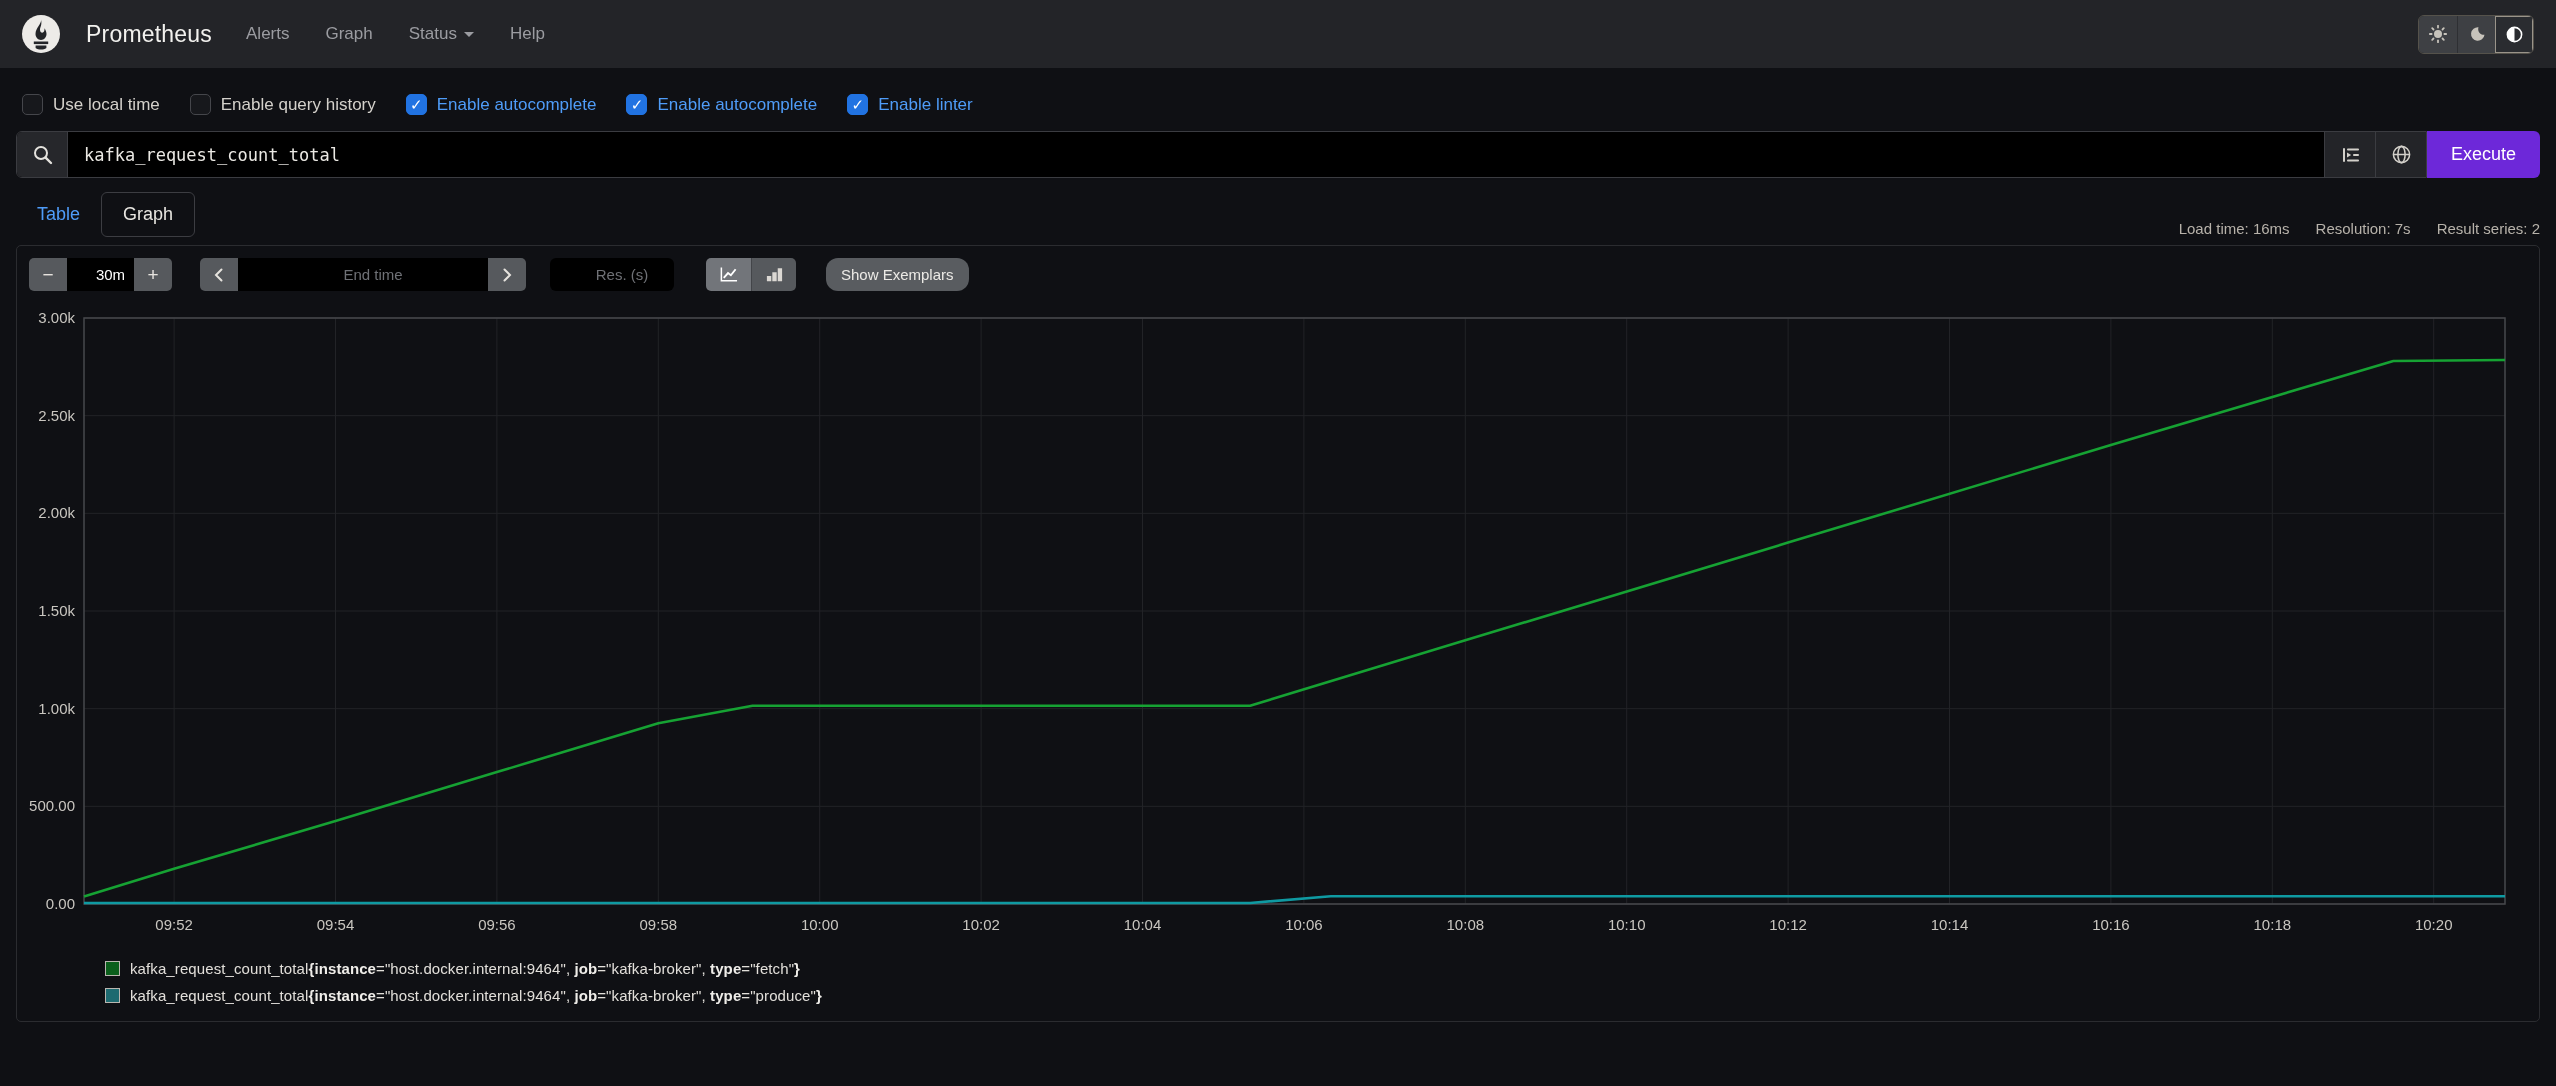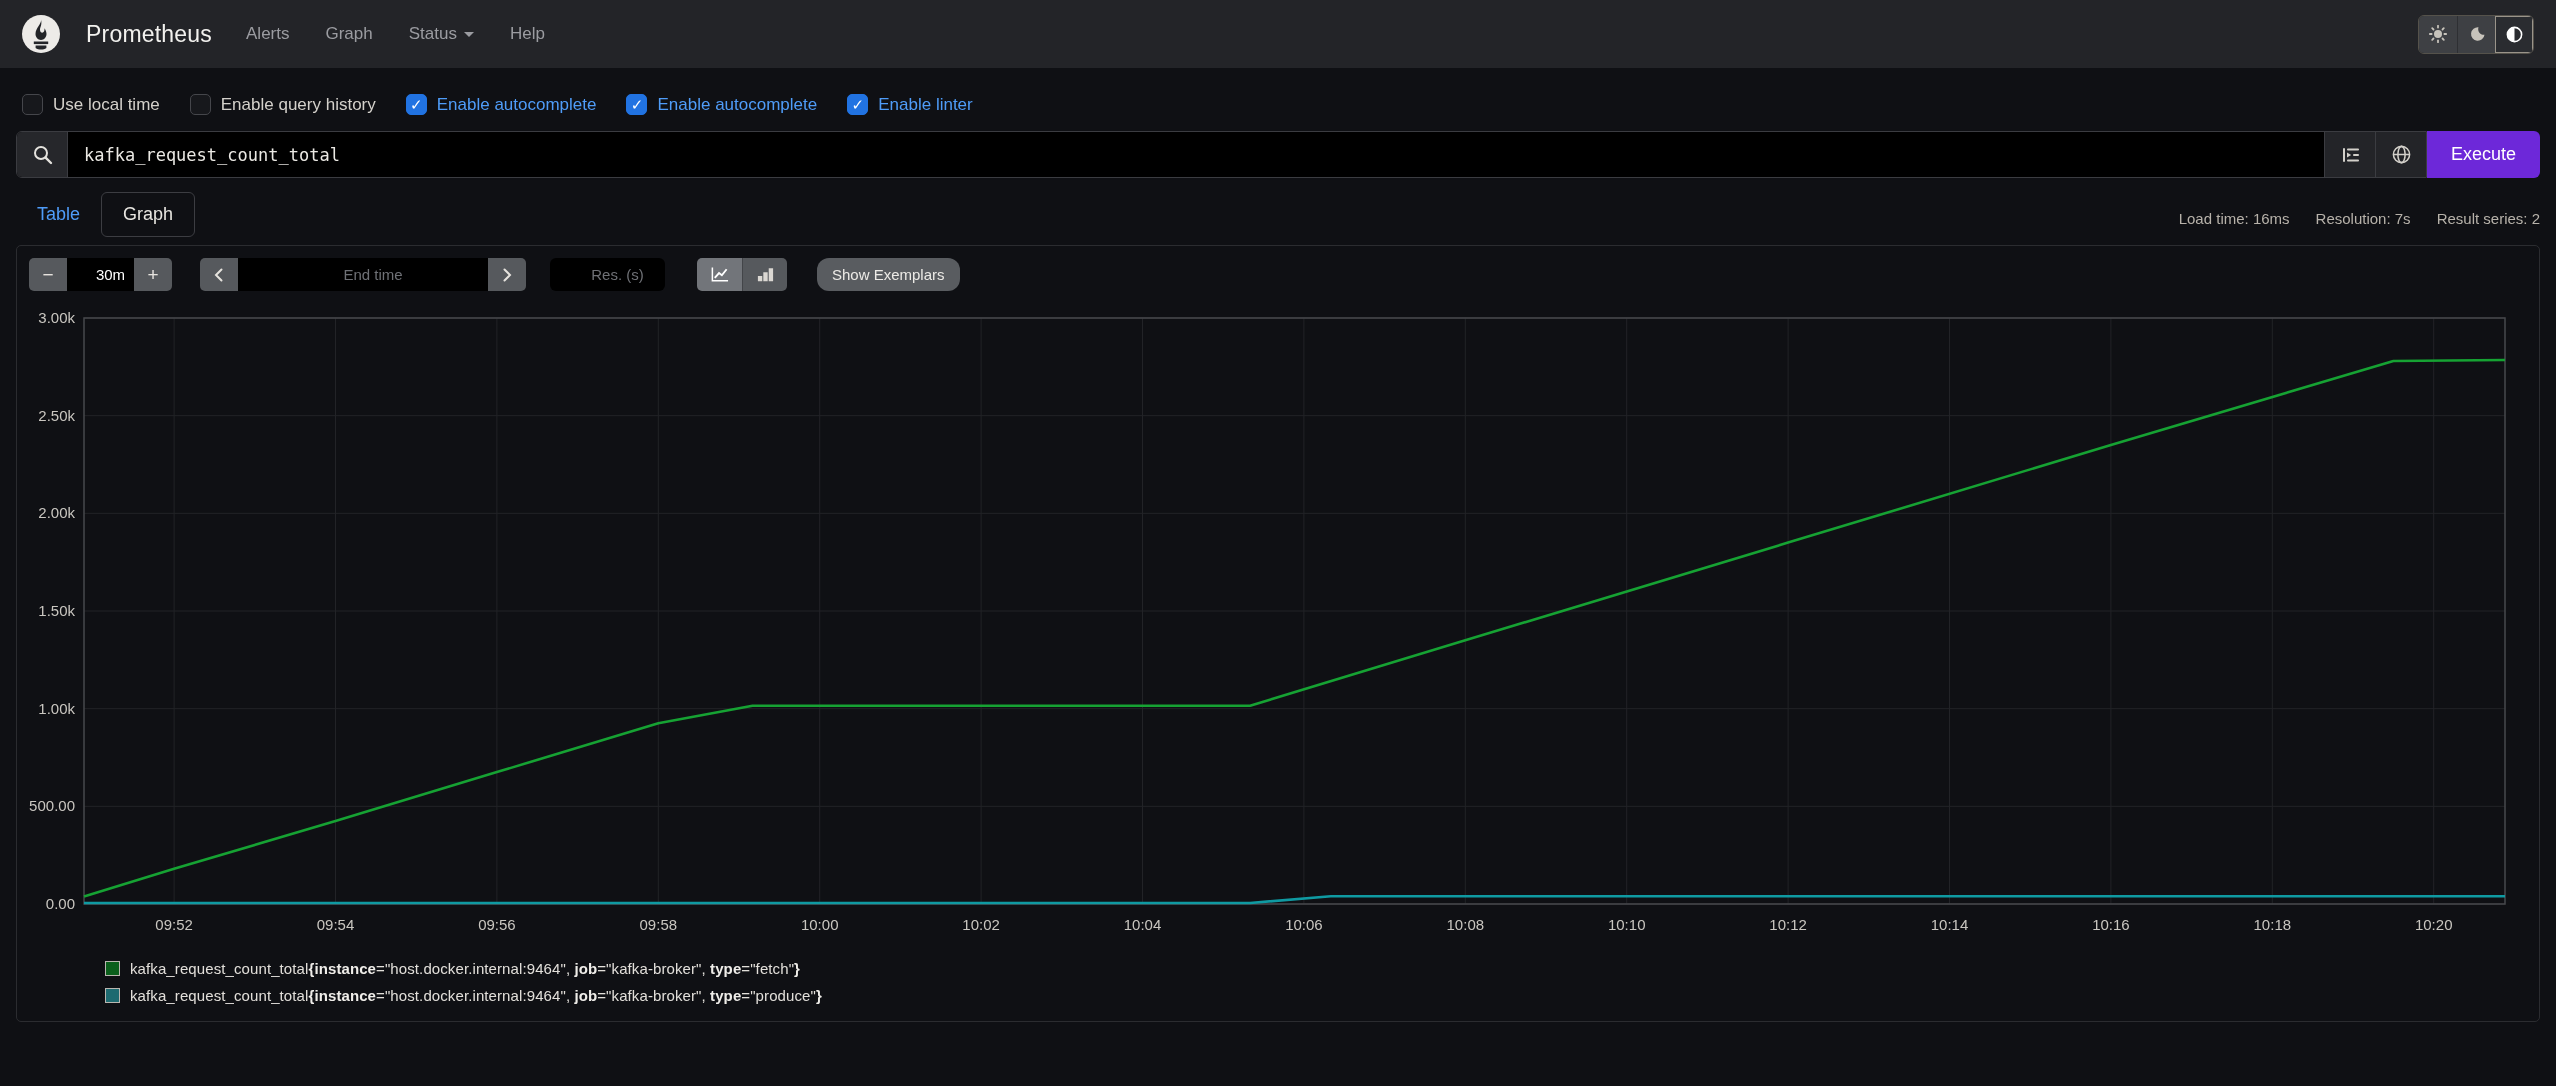--- a/index.html
+++ b/index.html
@@ -39,41 +39,41 @@
   .query-group { flex:1; display:flex; border:1px solid #3b3c41; border-radius:6px 0 0 6px; overflow:hidden; background:#000; }
   .search-box { width:51px; background:#26272b; border-right:1px solid #3b3c41;
     display:flex; align-items:center; justify-content:center; color:#e4e2dd; }
   .query-input { flex:1; background:#000; border:none; outline:none; color:#ebe9e4;
     font-family:"DejaVu Sans Mono", monospace; font-size:17px; padding:0 16px; }
   .qbtn { width:51px; background:#232428; border:none; border-left:1px solid #3b3c41;
     color:#d3d0ca; display:flex; align-items:center; justify-content:center; cursor:pointer; }
   .execute-btn { width:113px; background:#6d28d9; color:#fff; border:none; font-size:18px;
     font-family:inherit; border-radius:0 6px 6px 0; cursor:pointer; }
   
-  .tabs-row { display:flex; justify-content:space-between; align-items:center; margin:14px 16px 0 16px; }
+  .tabs-row { display:flex; justify-content:space-between; align-items:flex-end; margin:14px 16px 0 16px; }
   .tabs { display:flex; align-items:center; }
   .tab-link { background:none; border:none; color:#4f9cf8; font-size:18px; font-family:inherit;
     padding:11px 21px; cursor:pointer; }
   .tab-active { background:#0f1014; border:1px solid #3c3d42; border-radius:6px; color:#e8e6e1;
     font-size:18px; font-family:inherit; padding:11px 21px; cursor:pointer; }
   .stats { display:flex; gap:26px; font-size:15px; color:#b7b2aa; padding-top:8px; }
   
   .panel { margin: 8px 16px 0 16px; border:1px solid #2b2c30; border-radius:5px; padding:12px 0 12px 0; }
   .controls { display:flex; align-items:center; margin:0 12px; height:33px; gap:0; }
   .group { display:flex; height:33px; border-radius:5px; overflow:hidden; }
   .gbtn { background:#56595d; border:none; color:#e6e3de; width:38px; font-size:19px;
     display:flex; align-items:center; justify-content:center; cursor:pointer; font-family:inherit; }
   .binput { background:#000; border:none; outline:none; color:#fff; font-size:15px;
     text-align:center; font-family:inherit;padding-left:20px; }
   .binput::placeholder { color:#6f7176; }
   .range { width:67px; }
   .endtime { width:250px; }
   .stepper { margin-right:28px; }
   .timenav { margin-right:24px; }
-  .res { width:115px; height:33px; border-radius:6px; margin-right:32px; }
+  .res { width:124px; height:33px; border-radius:6px; margin-right:32px; }
   .charttype { margin-right:30px; }
   .ct-btn { width:45px; background:#56595d; border:none; color:#dbd8d3;
     display:flex; align-items:center; justify-content:center; cursor:pointer; border-left:1px solid #434549;}
   .ct-btn:first-child { border-left:none; }
   .ct-btn.active { background:#72757a; color:#ffffff; }
   .exemplars { background:#595c60; border:none; color:#eceae6; font-size:15px; font-family:inherit;
     padding:0 15px; height:33px; border-radius:12px; cursor:pointer; }
   
   .chart-wrap { margin-top:10px; }
   .chart-wrap svg { display:block; }

